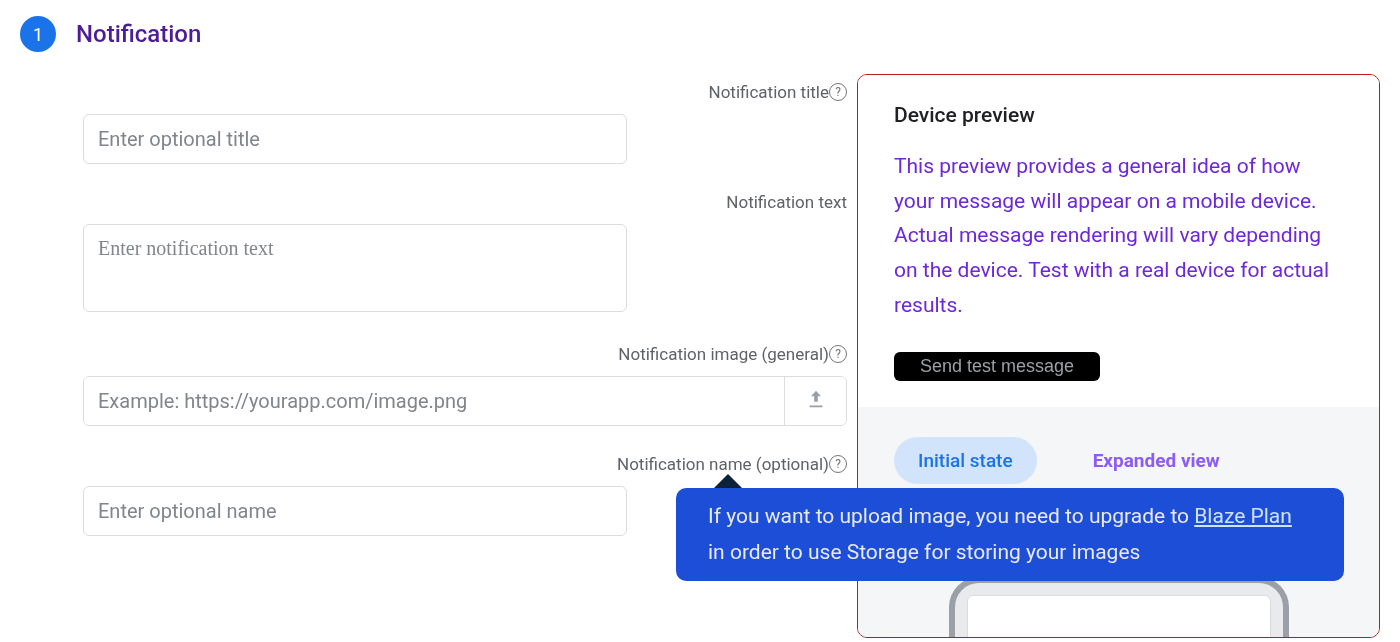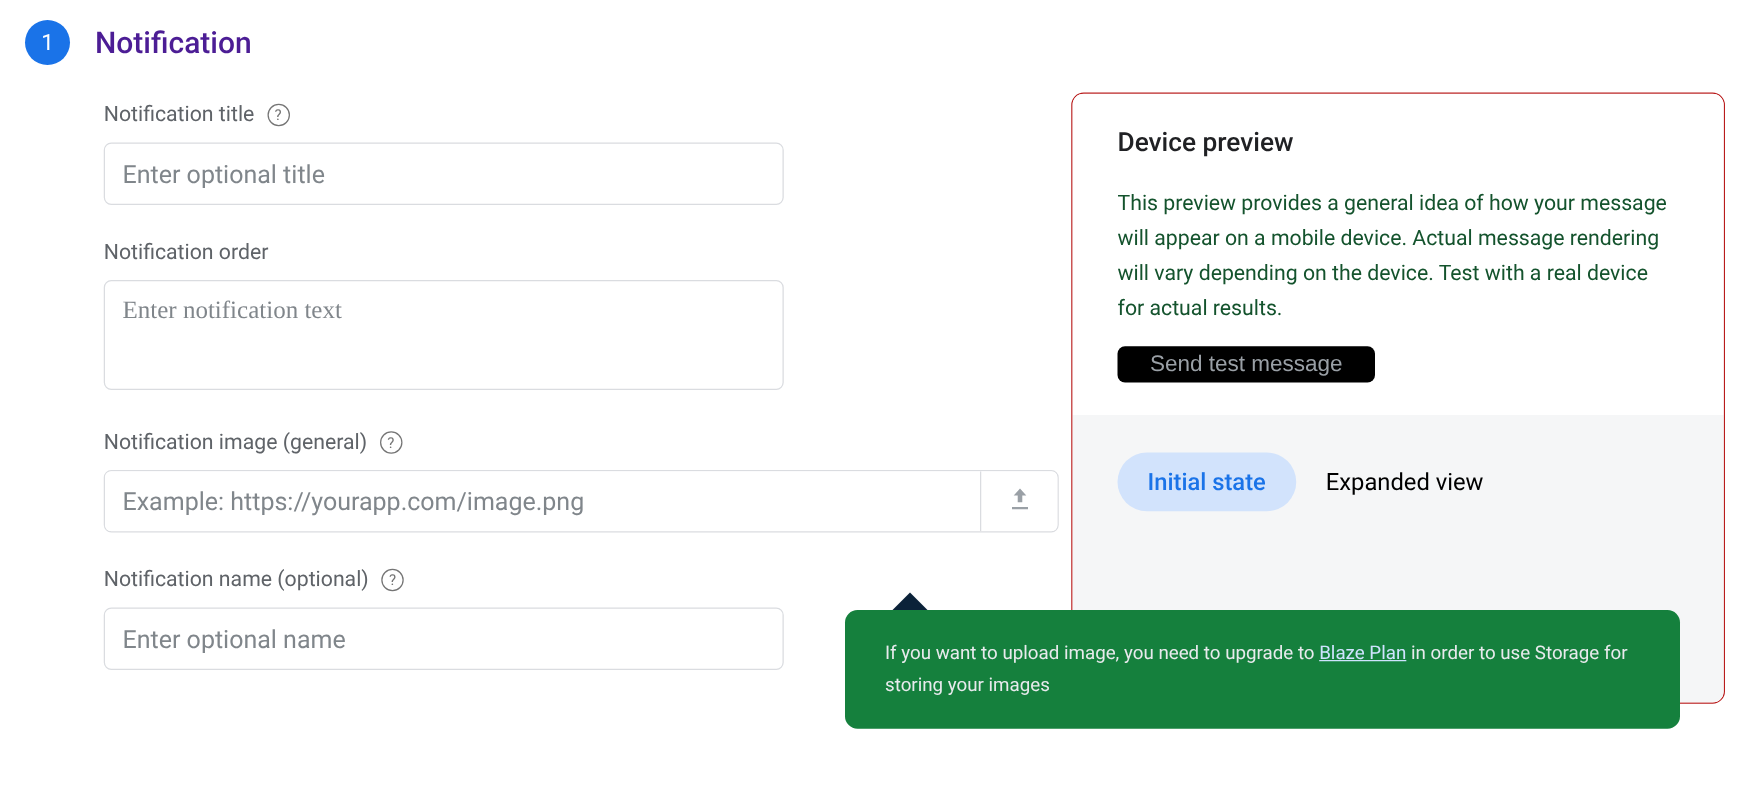--- a/index.html
+++ b/index.html
@@ -62,21 +62,22 @@
     display:none;
   }
 
   .field-group { margin-bottom: 28px; }
   .field-label {
     font-size: 17px;
     color: #5f6368;
     margin-bottom: 12px;
     display: flex;
     align-items: center;
-    gap: 10px;
+    gap: 0;
+    justify-content: flex-end;
   }
   .help-circle {
     width: 18px;
     height: 18px;
     border: 1.5px solid #757575;
     border-radius: 50%;
     display: inline-flex;
     align-items: center;
     justify-content: center;
     font-size: 12px;
@@ -122,25 +123,25 @@
     color: #9aa0a6;
   }
   .upload-btn svg { width: 22px; height: 22px; fill: #9aa0a6; }
 
   
   .tooltip {
     position: absolute;
     left: 656px;
     top: 472px;
     width: 668px;
-    background: #15803d;
+    background: #1d4ed8;
     color: #e8eaed;
     border-radius: 10px;
-    padding: 22px 32px;
-    font-size: 15px;
+    padding: 11px 32px;
+    font-size: 21px;
     line-height: 1.7;
     z-index: 20;
   }
   .tooltip::before {
     content: "";
     position: absolute;
     top: -14px;
     left: 38px;
     border-left: 14px solid transparent;
     border-right: 14px solid transparent;
@@ -160,56 +161,57 @@
     padding: 28px 36px 26px 36px;
     background: #fff;
   }
   .preview-heading {
     font-size: 21px;
     font-weight: 500;
     color: #202124;
     margin-bottom: 22px;
   }
   .preview-desc {
-    font-size: 17px;
-    color: #14532d;
+    font-size: 21px;
+    color: #6d28d9;
     line-height: 1.65;
-    margin-bottom: 16px;
+    margin-bottom: 30px;
   }
   .send-btn {
     background: #000000;
     color: #9aa0a6;
     border: none;
     border-radius: 6px;
     padding: 4px 26px;
     font-size: 18px;
     cursor: not-allowed;
   }
 
   .preview-bottom {
     background: #f5f6f7;
     padding: 30px 36px 0 36px;
     min-height: 230px;
     position: relative;
   }
-  .tab-row { display: flex; align-items: center; text-align: center; }
+  .tab-row { display: flex; gap: 32px; align-items: center; text-align: center; }
   .tab-pill, .tab-plain {
     font-size: 19px;
     padding: 12px 24px;
     border-radius: 24px;
     cursor: pointer;
   }
   .tab-pill {
     background: #d2e3fc;
     color: #1a73e8;
     font-weight: 500;
   }
   .tab-plain {
-    color: #000000;
+    color: #8b5cf6;
     background: transparent;
+    font-weight: bold;
   }
 
   .device-mock {
     position: absolute;
     left: 50%;
     transform: translateX(-50%);
     bottom: -60px;
     width: 340px;
     height: 120px;
     border: 6px solid #9aa0a6;
@@ -242,21 +244,21 @@
       <div class="field-group">
         <div class="field-label">
           <span>Notification title</span>
           <span class="help-circle">?</span>
         </div>
         <input class="text-input" type="text" placeholder="Enter optional title" style="">
       </div>
 
       <div class="field-group">
         <div class="field-label">
-          <span>Notification order</span>
+          <span>Notification text</span>
         </div>
         <textarea class="text-area" placeholder="Enter notification text" style=""></textarea>
       </div>
 
       <div class="field-group">
         <div class="field-label">
           <span>Notification image (general)</span>
           <span class="help-circle">?</span>
         </div>
         <div class="image-row">

